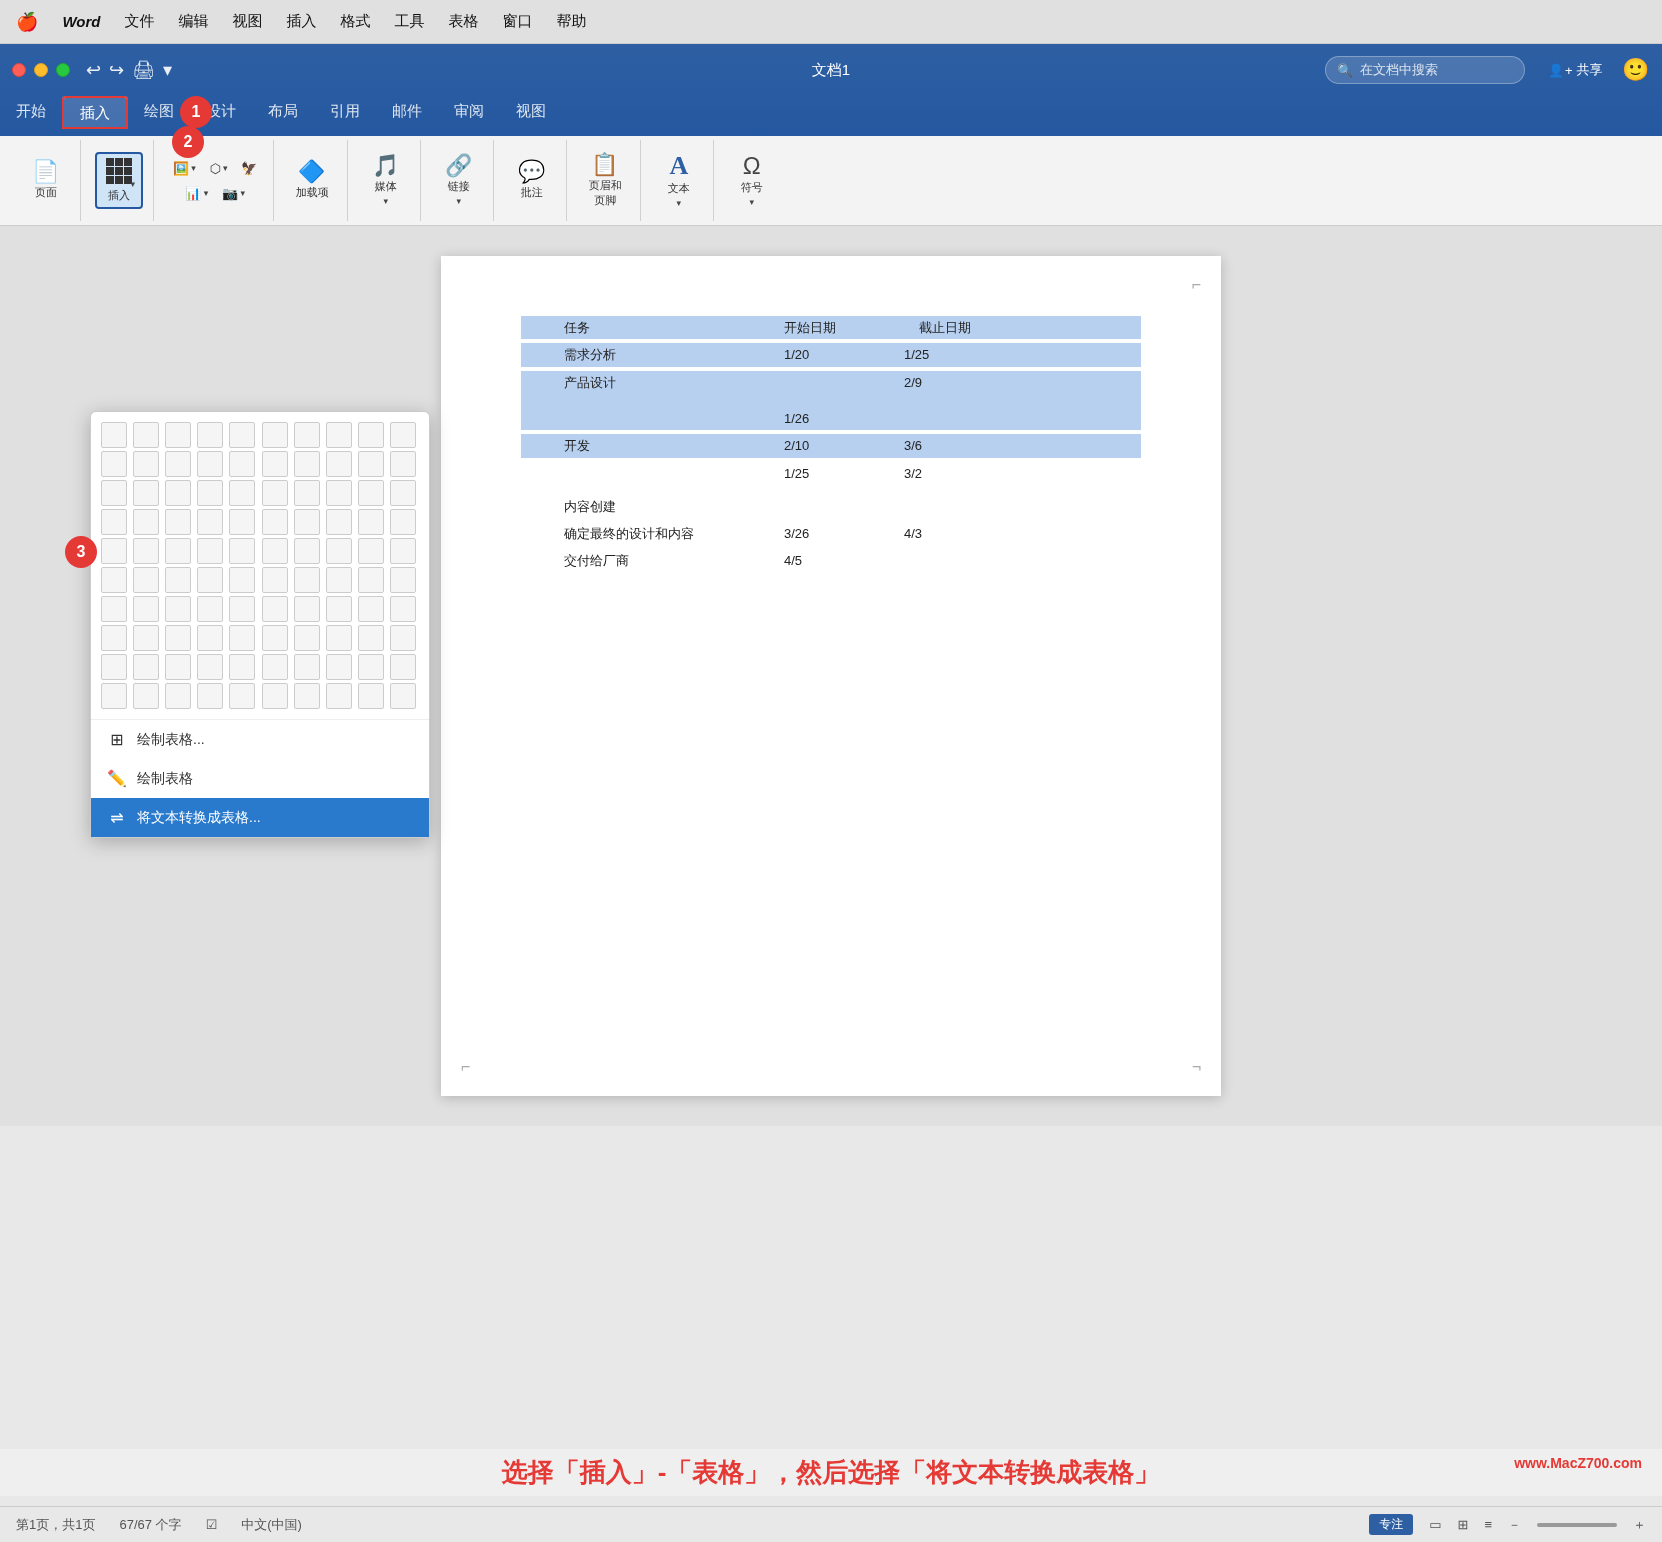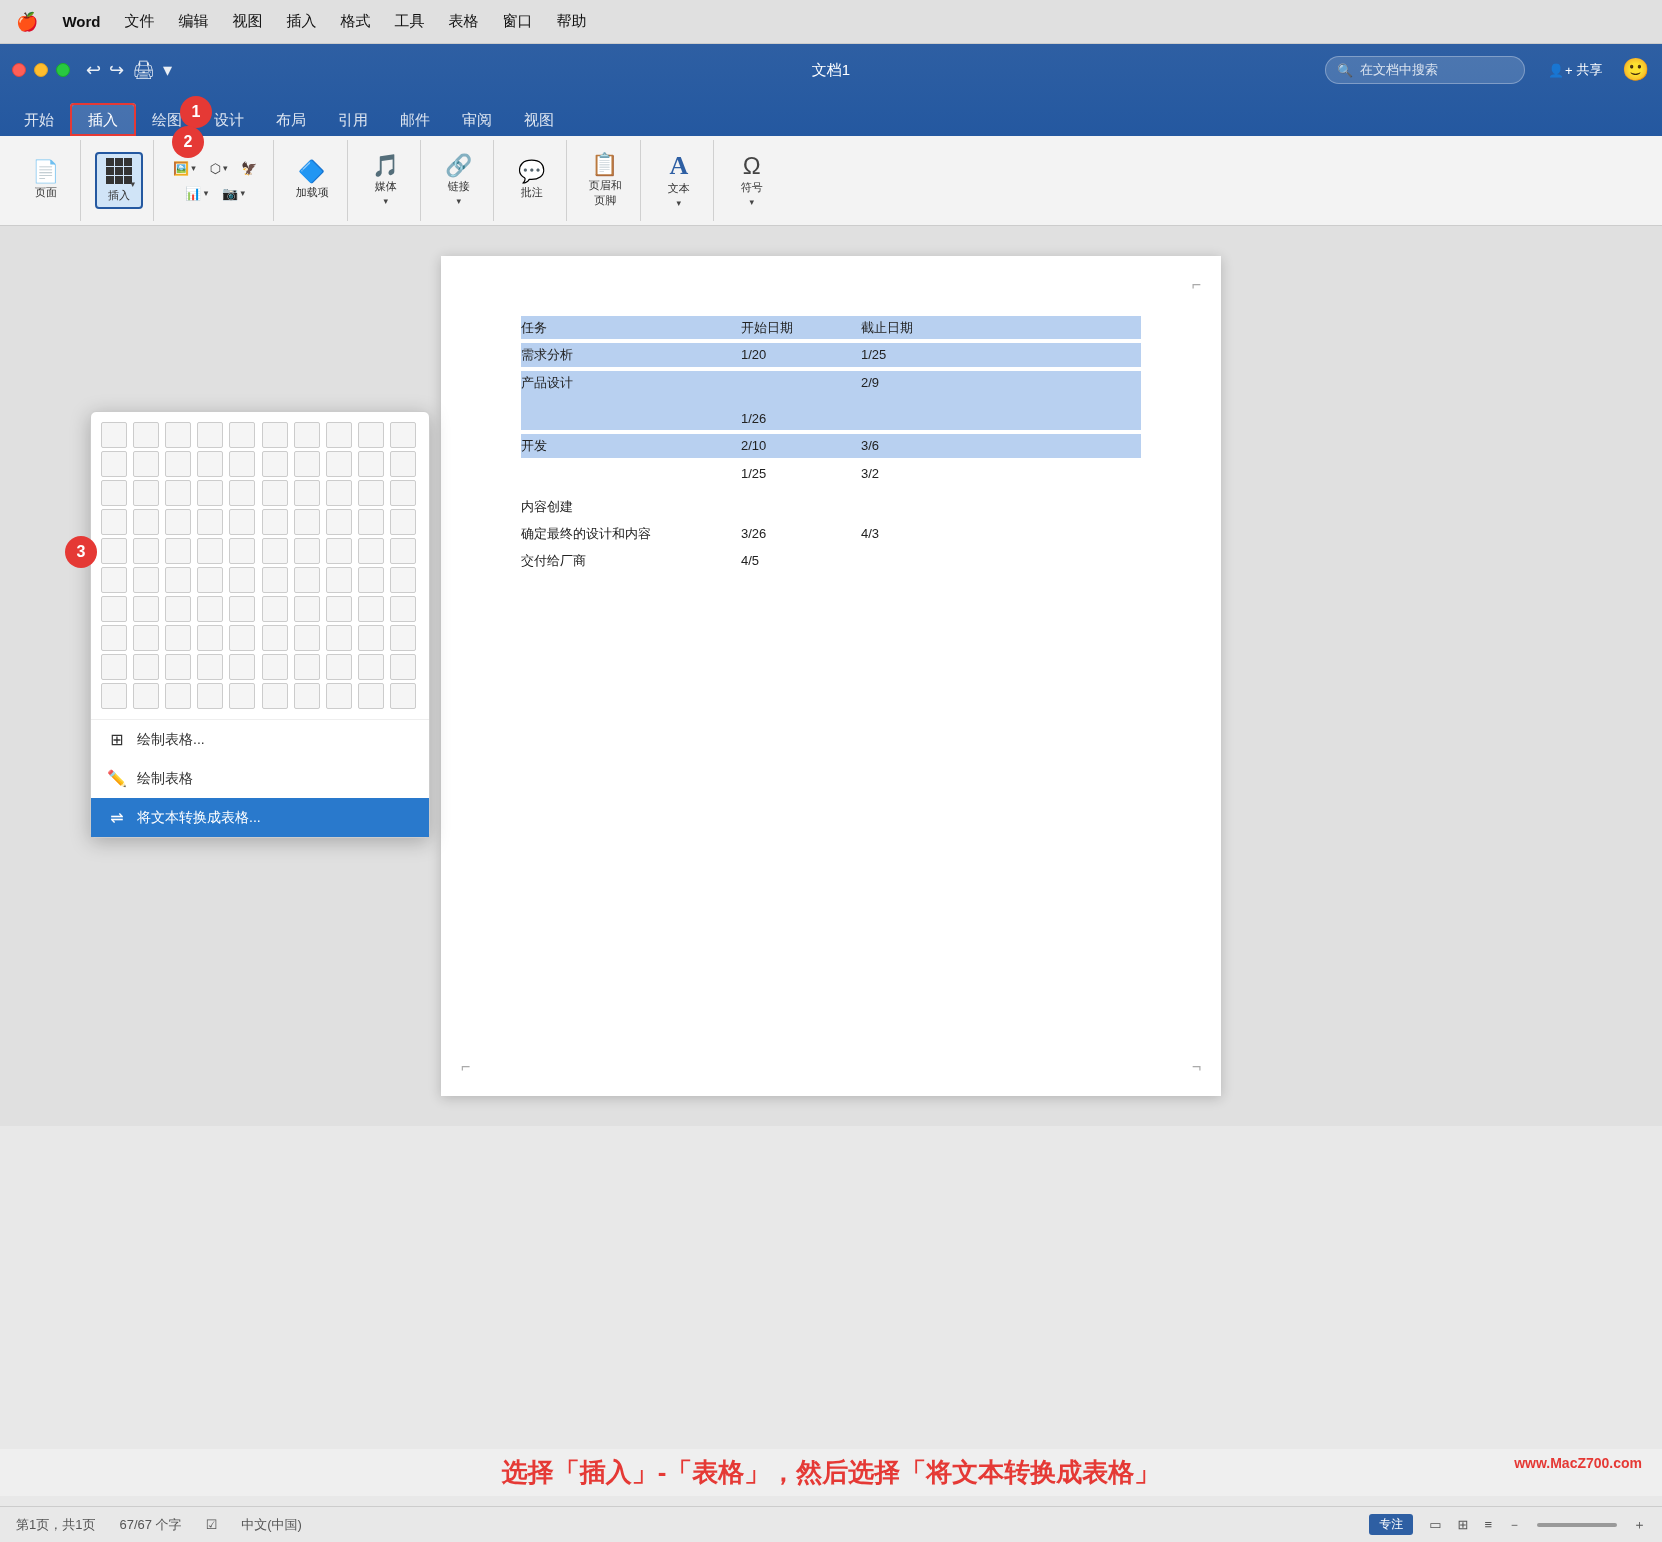--- a/index.html
+++ b/index.html
@@ -28,20 +28,21 @@
       font-size: 18px;
       color: #333;
     }
     .mac-menubar-item {
       font-size: 15px;
       color: #111;
       font-weight: 500;
     }
     .mac-menubar-item.active {
       font-weight: 700;
+      font-style: italic;
     }
 
     
     .ribbon {
       background: linear-gradient(180deg, #2e5fa3 0%, #2458a0 100%);
       display: flex;
       flex-direction: column;
     }
 
     .ribbon-top {
@@ -114,22 +115,22 @@
     .ribbon-smiley {
       color: white;
       font-size: 22px;
       margin-left: 8px;
     }
 
     
     .ribbon-tabs {
       height: 40px;
       display: flex;
-      align-items: flex-end;
-      padding: 0 8px;
+      align-items: flex-start;
+      padding: 0 0;
     }
     .ribbon-tab {
       color: rgba(255,255,255,0.85);
       padding: 6px 16px;
       font-size: 15px;
       cursor: pointer;
       border-radius: 4px 4px 0 0;
       position: relative;
     }
     .ribbon-tab.active {
@@ -288,20 +289,21 @@
     }
 
     .doc-row {
       display: flex;
       gap: 40px;
       margin-bottom: 4px;
     }
 
     .doc-row span {
       min-width: 80px;
+      padding-left: 43px;
     }
 
     .doc-row.highlighted {
       background: #b8d0f0;
     }
 
     .page-corner-mark {
       position: absolute;
       color: #aaa;
       font-size: 16px;

